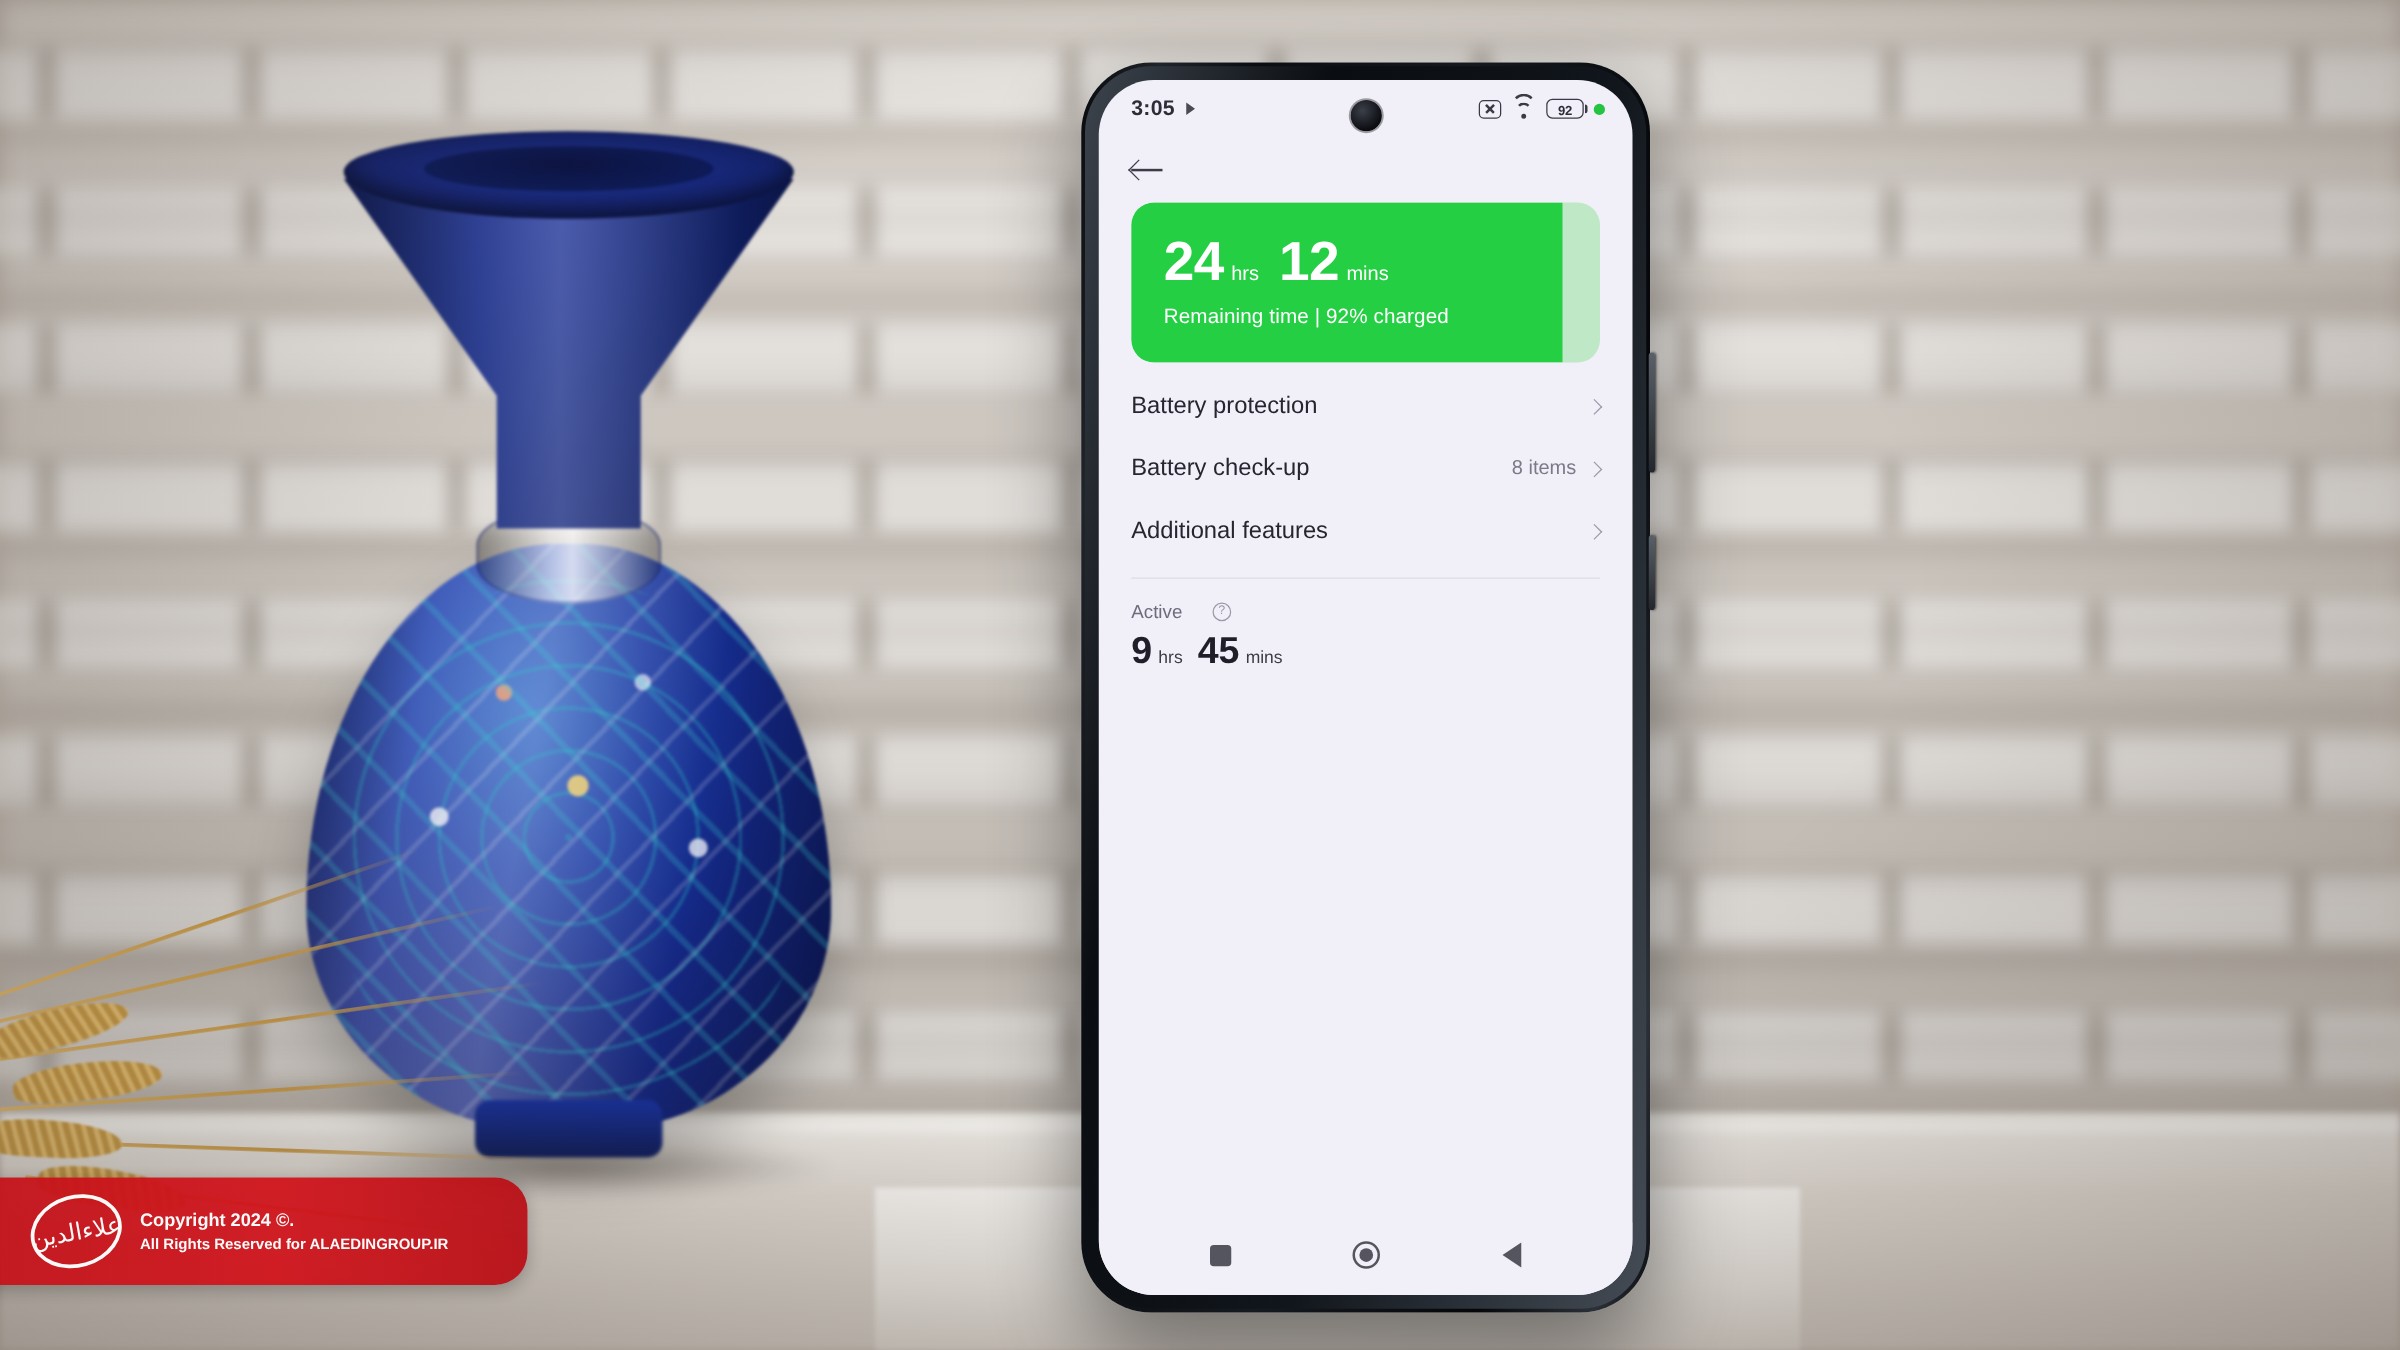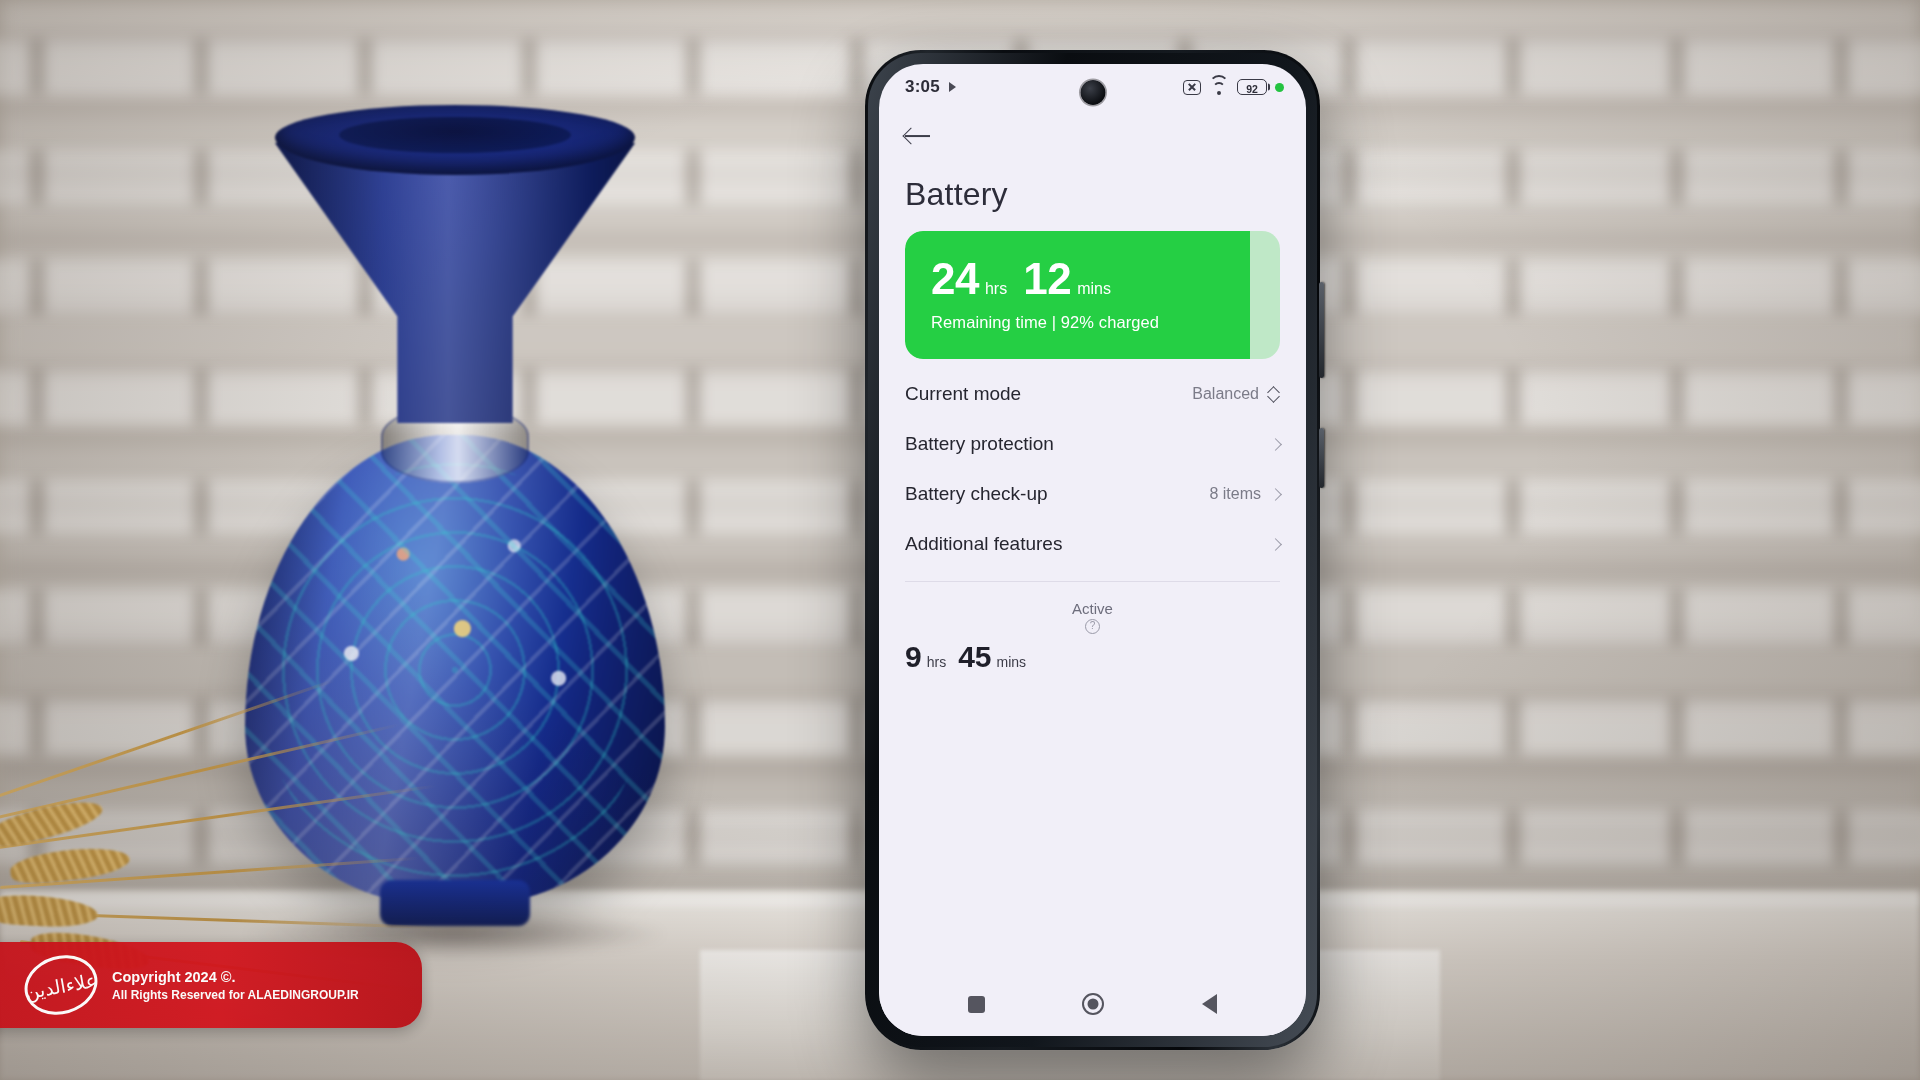--- a/index.html
+++ b/index.html
@@ -248,21 +248,21 @@
   }
   .updown { position:relative; width:11px; height:17px; }
   .updown::before,.updown::after{content:"";position:absolute;left:0;width:8px;height:8px;
     border-left:1.7px solid #4b4b58;border-top:1.7px solid #4b4b58;}
   .updown::before{top:2px;transform:rotate(45deg);}
   .updown::after{bottom:2px;transform:rotate(225deg);}
 
   .divider { height:1px; background:#dedbe8; margin:12px 0 0 0; }
 
   
-  .active-head { display:flex; align-items:center; gap:2px; margin-top:18px;flex-direction:column; }
+  .active-head { display:flex; align-items:center; gap:24px; margin-top:18px; }
   .active-label { font-size:15px; color:#6d6d7c; }
   .qmark {
     width:15px;height:15px;border-radius:50%;border:1.4px solid #9a9aa8;
     font-size:10px;line-height:12px;text-align:center;color:#9a9aa8;
   }
   .active-time { display:flex; align-items:baseline; margin-top:8px; }
   .at-num { font-size:30px; font-weight:600; color:#1f1f2a; line-height:1; }
   .at-unit { font-size:14px; color:#3c3c48; margin:0 12px 0 5px; }
 
   
@@ -375,44 +375,36 @@
           <span class="ico-greendot"></span>
         </div>
       </div>
 
       <div class="content">
 
         <div class="backrow">
           <div class="back-arrow"></div>
         </div>
 
-        <div class="page-title">Battery</div>
 
         <div class="batt-card">
           <div class="batt-fill"></div>
           <div class="batt-inner">
             <div class="batt-time">
               <span class="bt-num">24</span>
               <span class="bt-unit">hrs</span>
               <span class="bt-num">12</span>
               <span class="bt-unit">mins</span>
             </div>
             <div class="batt-sub">Remaining time | 92% charged</div>
           </div>
         </div>
 
         <div class="rows">
 
-          <div class="row">
-            <span class="row-label">Current mode</span>
-            <span class="row-right">
-              <span>Balanced</span>
-              <span class="updown"></span>
-            </span>
-          </div>
 
           <div class="row">
             <span class="row-label">Battery protection</span>
             <span class="row-right">
               <span></span>
               <span class="chev"></span>
             </span>
           </div>
 
           <div class="row">

